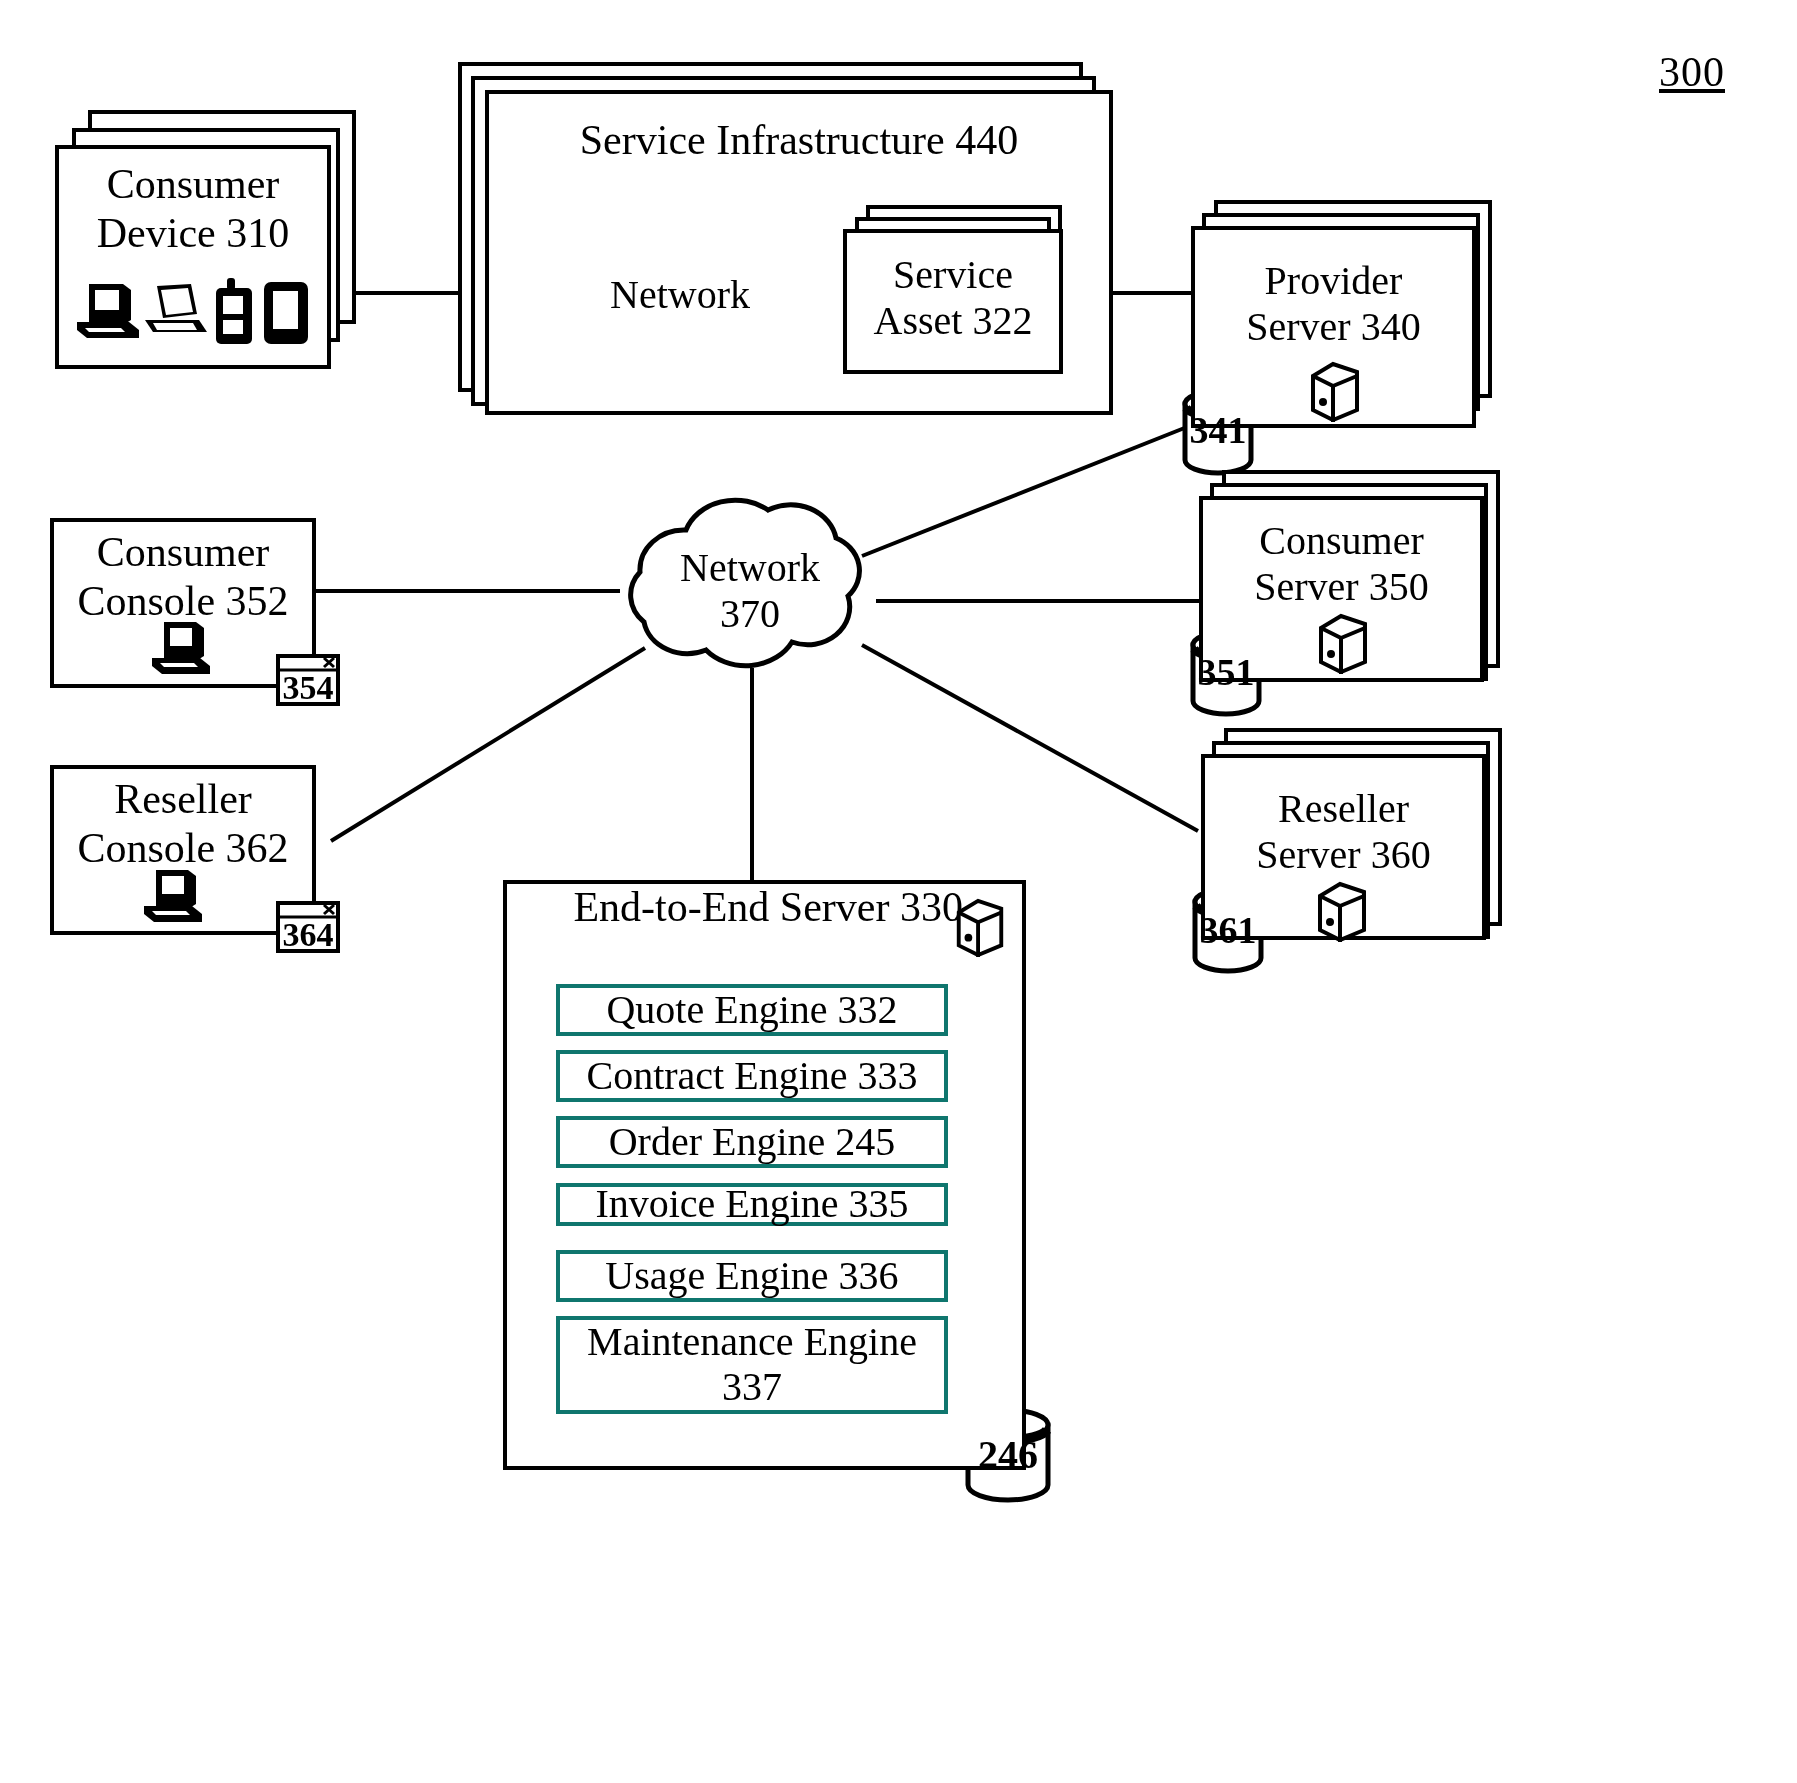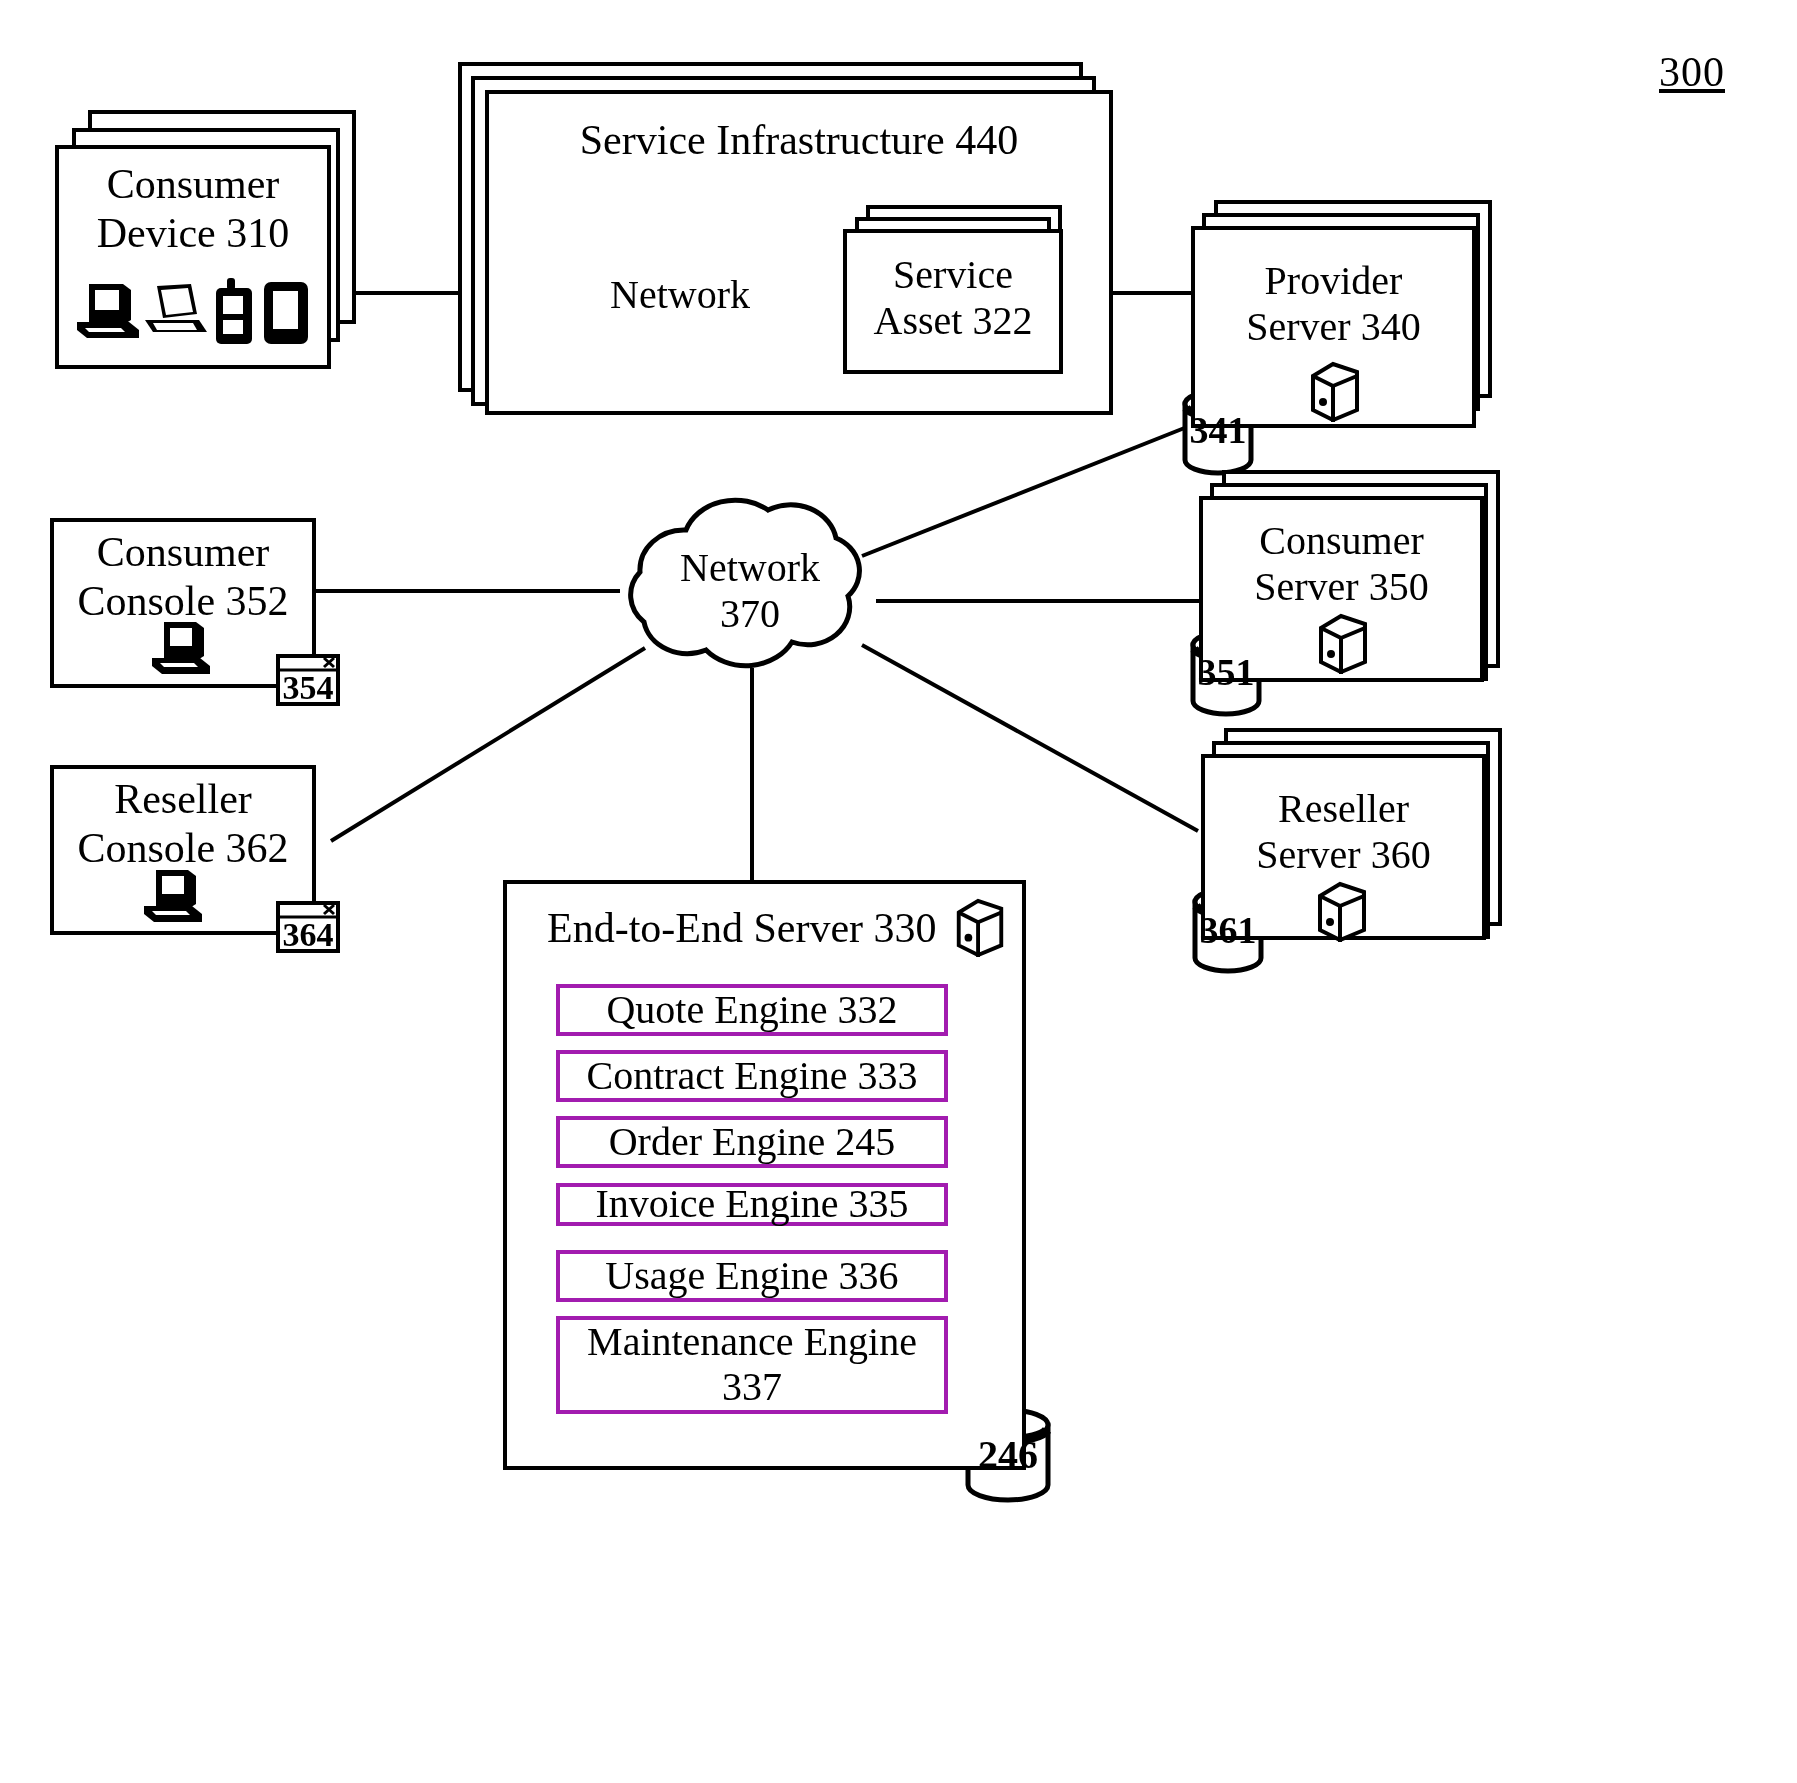--- a/index.html
+++ b/index.html
@@ -7,21 +7,21 @@
   .stage{position:absolute;left:0;top:0;width:1797px;height:1783px;}
   svg.layer{position:absolute;left:0;top:0;width:1797px;height:1783px;pointer-events:none;}
   .lbl{position:absolute;text-align:center;line-height:1.16;white-space:pre-line;}
   .fig-num{position:absolute;font-weight:normal;text-decoration:underline;letter-spacing:1px;margin-left:39px;}
   .t42{font-size:42px;}
   .t40{font-size:40px;}
   .t38{font-size:38px;}
   .t34{font-size:34px;}
   .bold{font-weight:bold;}
   .box{position:absolute;box-sizing:border-box;border:4px solid #000;background:#fff;}
-  .engine{position:absolute;box-sizing:border-box;border:4px solid #a21caf;background:#fff;display:flex;align-items:center;justify-content:center;text-align:center;line-height:1.12;}
+  .engine{position:absolute;box-sizing:border-box;border:4px solid #0f766e;background:#fff;display:flex;align-items:center;justify-content:center;text-align:center;line-height:1.12;}
   .icon-wrap{position:absolute;}
 </style>
 </head>
 <body>
 
 <div class="stage">
 
   <svg class="layer" viewBox="0 0 1797 1783">
     <g fill="none" stroke="#000" stroke-width="4">
 
@@ -214,21 +214,21 @@
   <svg class="icon-wrap" style="left:276px;top:901px;width:64px;height:20px;" viewBox="0 0 64 20">
     <line x1="2" y1="16" x2="62" y2="16" stroke="#000" stroke-width="3"></line>
     <path d="M48,4 l10,9 M58,4 l-10,9" stroke="#000" stroke-width="3" fill="none"></path>
   </svg>
   <div class="lbl t34 bold" style="left:276px;top:915px;width:64px;">364</div>
 
   <div class="lbl t40" style="left:645px;top:545px;width:210px;">Network
 370</div>
 
   <div class="box" style="left:503px;top:880px;width:523px;height:590px;"></div>
-  <div class="lbl t42" style="left:503px;top:904px;width:460px;text-align:left;padding-left:12px;box-sizing:border-box;margin-left:32px;">End-to-End Server 330</div>
+  <div class="lbl t42" style="left:503px;top:883px;width:460px;text-align:right;padding-left:12px;box-sizing:border-box;">End-to-End Server 330</div>
   <svg class="icon-wrap" style="left:951px;top:897px;width:58px;height:60px;" viewBox="0 0 60 62">
     <g fill="#fff" stroke="#000" stroke-width="4">
       <path d="M8,16 l20,-12 l24,8 v38 l-24,10 l-20,-10 z"></path>
       <path d="M8,16 l20,10 v38" fill="none"></path>
       <path d="M28,26 l24,-10" fill="none"></path>
     </g>
     <circle cx="18" cy="42" r="4" fill="#000"></circle>
   </svg>
 
   <div class="engine t40" style="left:556px;top:984px;width:392px;height:52px;">

